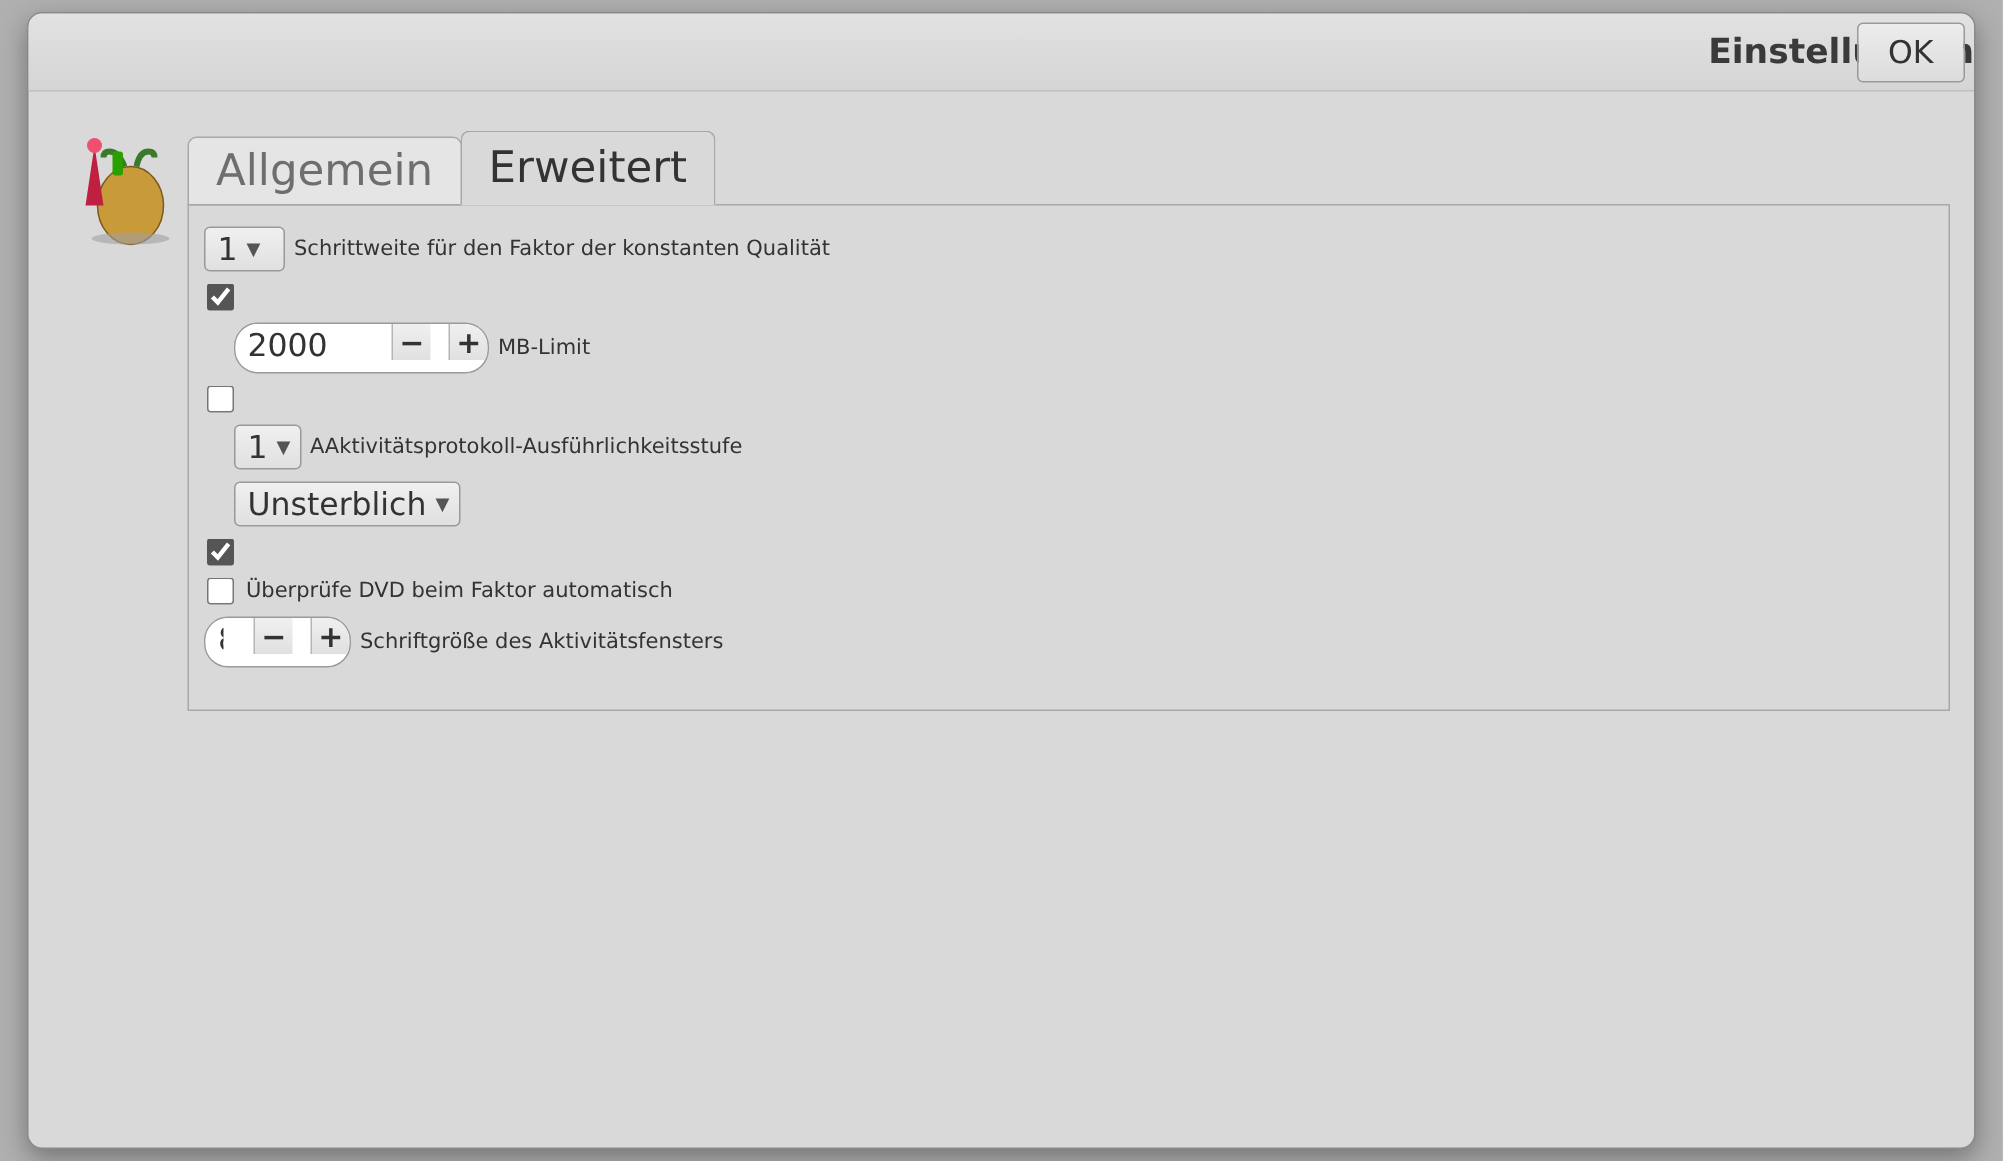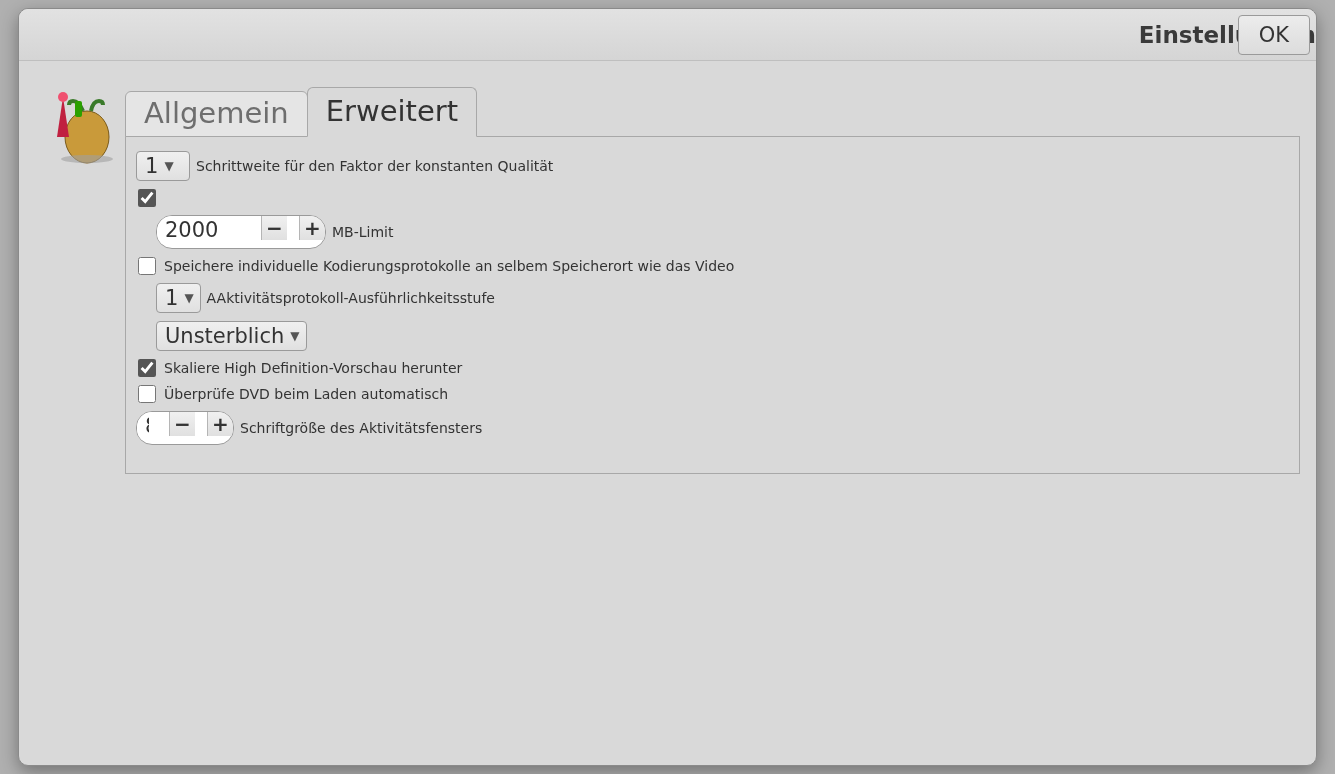--- a/index.html
+++ b/index.html
@@ -218,46 +218,44 @@
           <div class="spin">
             <input type="text" style="width: 92px;" value="2000">
             <div class="btn">−</div>
             <div class="btn">+</div>
           </div>
           <span class="label">MB-Limit</span>
         </div>
 
         <div class="row">
           <input type="checkbox" style="">
-          <span class="label">Speichere individuelle Kodierungsprotokolle an selbem Speicherort wie das Video</span>
         </div>
 
         <div class="row indent">
           <div class="dropdown" style="min-width:40px;">
             <span>1</span>
             <span class="arrow">▼</span>
           </div>
           <span class="label">AAktivitätsprotokoll-Ausführlichkeitsstufe</span>
         </div>
 
         <div class="row indent">
           <div class="dropdown">
             <span>Unsterblich</span>
             <span class="arrow">▼</span>
           </div>
         </div>
 
         <div class="row">
           <input type="checkbox" checked="" style="">
-          <span class="label">Skaliere High Definition-Vorschau herunter</span>
         </div>
 
         <div class="row">
           <input type="checkbox" style="">
-          <span class="label">Überprüfe DVD beim Laden automatisch</span>
+          <span class="label">Überprüfe DVD beim Faktor automatisch</span>
         </div>
 
         <div class="row">
           <div class="spin">
             <input type="text" style="width: 20px;" value="8">
             <div class="btn">−</div>
             <div class="btn">+</div>
           </div>
           <span class="label">Schriftgröße des Aktivitätsfensters</span>
         </div>

